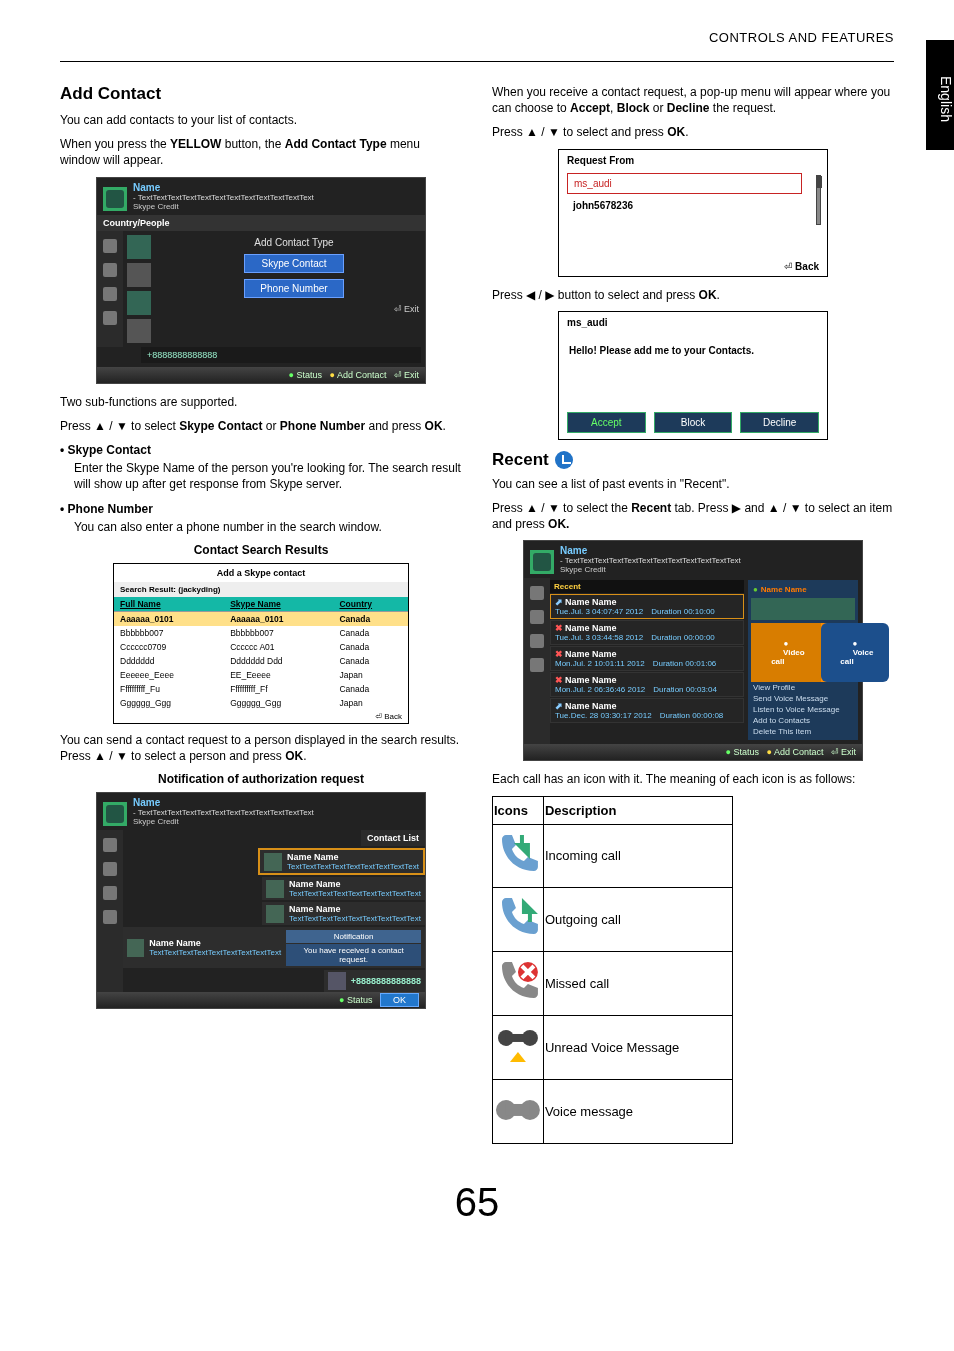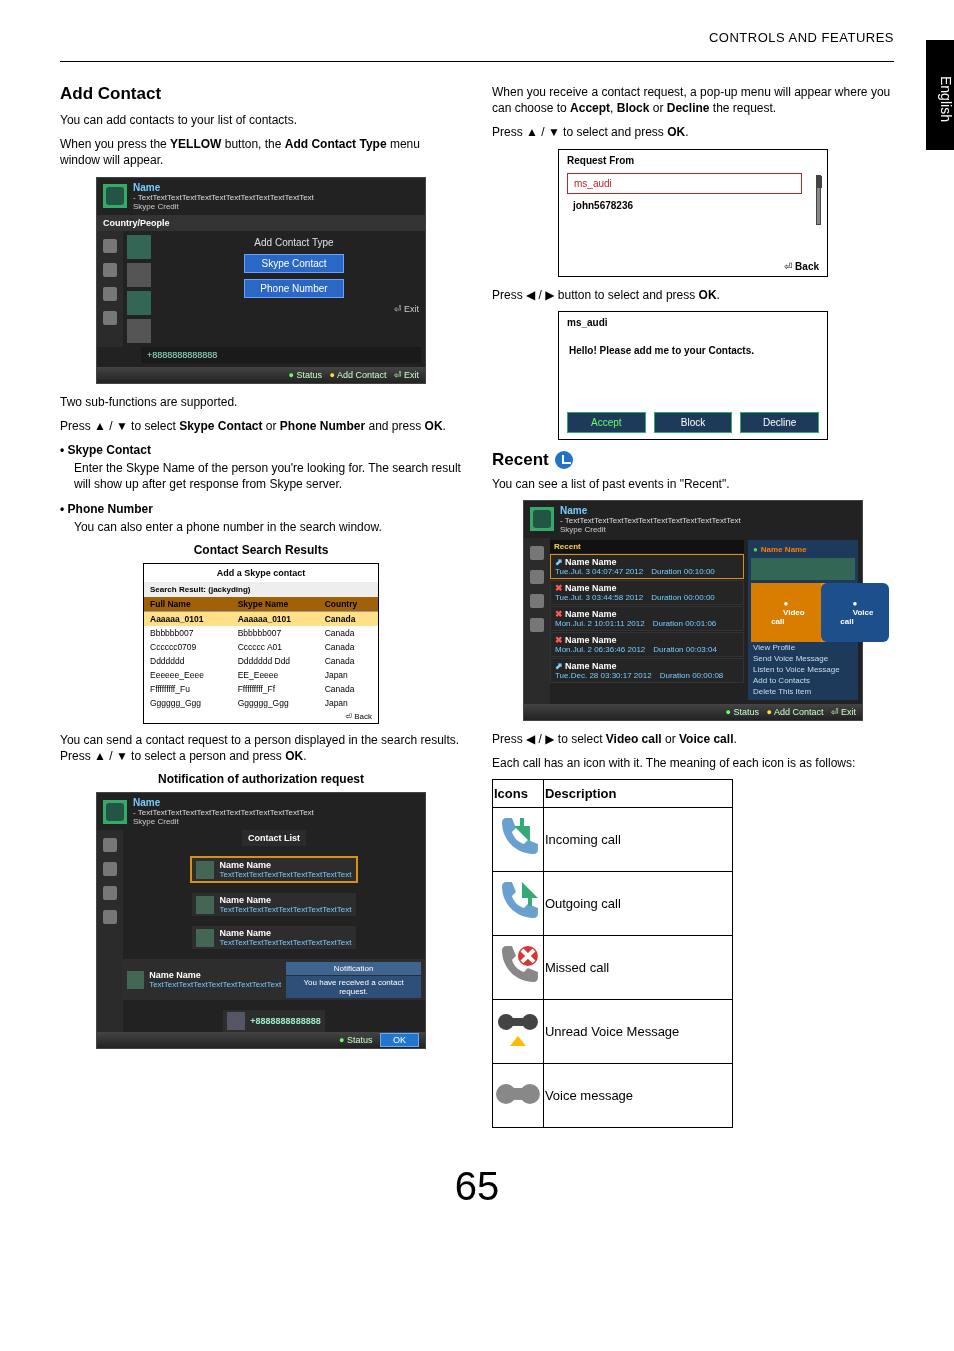--- a/index.html
+++ b/index.html
@@ -13,21 +13,21 @@
   p { margin: 0 0 8px 0; line-height: 1.35; }
   .caption { text-align: center; font-weight: bold; margin: 6px 0; }
   .bullet-strong { margin: 4px 0 2px 0; }
   .bullet-strong::before { content: "• "; }
   .indent { margin-left: 14px; }
   .bold { font-weight: bold; }
   .pagenum { text-align: center; font-size: 40px; margin-top: 30px; }
 
   
   .ss-dark { background:#222; border:1px solid #444; color:#fff; width: 330px; margin: 4px auto 10px auto; font-size:9px; }
-  .ss-dark .tophdr { display:flex; align-items:center; padding:4px 6px; gap:6px; }
+  .ss-dark .tophdr { display:flex; align-items:flex-end; padding:4px 6px; gap:6px; }
   .avatar-sq { width:24px; height:24px; background:#3a6; position:relative; }
   .avatar-sq::after { content:""; position:absolute; inset:3px; background:#254; border-radius:3px; }
   .ss-dark .name { color:#7cf; font-weight:bold; font-size:10px; }
   .ss-dark .tagline { color:#ddd; font-size:8px; }
   .ss-dark .credit { color:#ccc; font-size:8px; }
   .ss-dark .tabbar { background:#333; color:#fff; font-weight:bold; padding:3px 6px; font-size:9px; }
   .ss-dark .body { display:flex; }
   .ss-dark .iconcol { width:26px; background:#2b2b2b; display:flex; flex-direction:column; align-items:center; gap:10px; padding:8px 0; }
   .iconcol .ic { width:14px; height:14px; background:#777; border-radius:2px; }
   .ss-dark .listcol { width:40px; display:flex; flex-direction:column; gap:4px; padding:4px; }
@@ -36,31 +36,31 @@
   .ss-dark .center { flex:1; padding:6px; display:flex; flex-direction:column; gap:6px; align-items:center; }
   .ctitle { color:#e0e0e0; text-align:center; font-size:10px; }
   .bluebtn { background:#2b68c6; border:1px solid #6aa0ff; color:#fff; padding:3px 12px; font-size:10px; text-align:center; min-width:100px; }
   .exitline { color:#ccc; align-self:flex-end; font-size:9px; }
   .ss-dark .phone-strip { background:#1a1a1a; padding:3px 6px; color:#9ec; font-size:9px; margin:0 4px 4px 44px; }
   .ss-dark .footer { background:linear-gradient(#444,#222); text-align:right; font-size:9px; padding:3px 6px; color:#cfc; }
   .ss-dark .footer .yellow { color:#fd4; }
   .ss-dark .footer .green { color:#6f6; }
 
   
-  .ss-results { width:236px; margin:4px auto 8px auto; border:1px solid #000; font-size:9px; }
+  .ss-results { width:296px; margin:4px auto 8px auto; border:1px solid #000; font-size:9px; }
   .ss-results .hdr { text-align:center; font-weight:bold; padding:4px; background:#fff;}
   .ss-results .sub { padding:3px 6px; font-weight:bold; background:#eee; font-size:8px; }
   .ss-results table { width:100%; border-collapse:collapse; }
   .ss-results th, .ss-results td { text-align:left; padding:2px 6px; font-size:8.5px; }
-  .ss-results th { background:#a16207; font-weight:bold; border-bottom:1px solid #999; }
+  .ss-results th { background:#14b8a6; font-weight:bold; border-bottom:1px solid #999;text-decoration:underline; }
   .ss-results tr.hi td { background:#ffe089; font-weight:bold; }
   .ss-results .ftr { text-align:right; padding:2px 6px; font-size:8px; }
 
   
-  .ss-cl .center { align-items:center; padding:0; gap:10px; }
+  .ss-cl .center { align-items:flex-end; padding:0; gap:2px; }
   .cl-head { background:#2b2b2b; font-weight:bold; color:#fff; padding:3px 6px; font-size:9px; }
   .cl-row { display:flex; gap:5px; align-items:center; background:#2d2d2d; padding:2px 4px; }
   .cl-row.sel { border:2px solid #d89018; }
   .cl-row .small-av { width:18px;height:18px;background:#465; }
   .cl-row .nm { font-weight:bold; font-size:9px; }
   .cl-row .tx { color:#7cf; font-size:8px; }
   .notif { position:relative; margin-left:auto; }
   .notif .nbox { background:#3f648f; color:#fff; font-size:8px; padding:2px 5px; margin-top:1px; min-width:120px; text-align:center; }
 
   
@@ -320,20 +320,23 @@
           <div class="darkbtn" style="color:#fff;">Block</div>
           <div class="darkbtn" style="color:#fff;">Decline</div>
         </div>
       </div>
 
       <div class="inline-head">
         <span>Recent</span>
         <span class="clock"></span>
       </div>
       <p>You can see a list of past events in "Recent".</p>
+      <p>
+        <span>Press ▲ / ▼ to select the </span><span class="bold">Recent</span><span> tab. Press ▶ and ▲ / ▼ to select an item and press </span><span class="bold">OK.</span>
+      </p>
 
       <div class="ss-dark" style="width:340px;">
         <div class="tophdr">
           <div class="avatar-sq"></div>
           <div>
             <div class="name">Name</div>
             <div class="tagline">- TextTextTextTextTextTextTextTextTextTextTextText</div>
             <div class="credit">Skype Credit</div>
           </div>
         </div>
@@ -401,23 +404,20 @@
             </div>
           </div>
         </div>
         <div class="footer">
           <span class="green">● </span><span>Status</span>&nbsp;&nbsp;
           <span class="yellow">● </span><span>Add Contact</span>&nbsp;&nbsp;
           ⏎ <span>Exit</span>
         </div>
       </div>
 
-      <p>
-        <span>Press ◀ / ▶ to select </span><span class="bold">Video call</span><span> or </span><span class="bold">Voice call</span><span>.</span>
-      </p>
       <p>Each call has an icon with it. The meaning of each icon is as follows:</p>
 
       <table class="icons-tbl">
         <tbody>
             <tr>
           <th>Icons</th>
           <th>Description</th>
         </tr>
         <tr>
           <td class="cell-icon"><span><svg viewBox="0 0 24 24">

